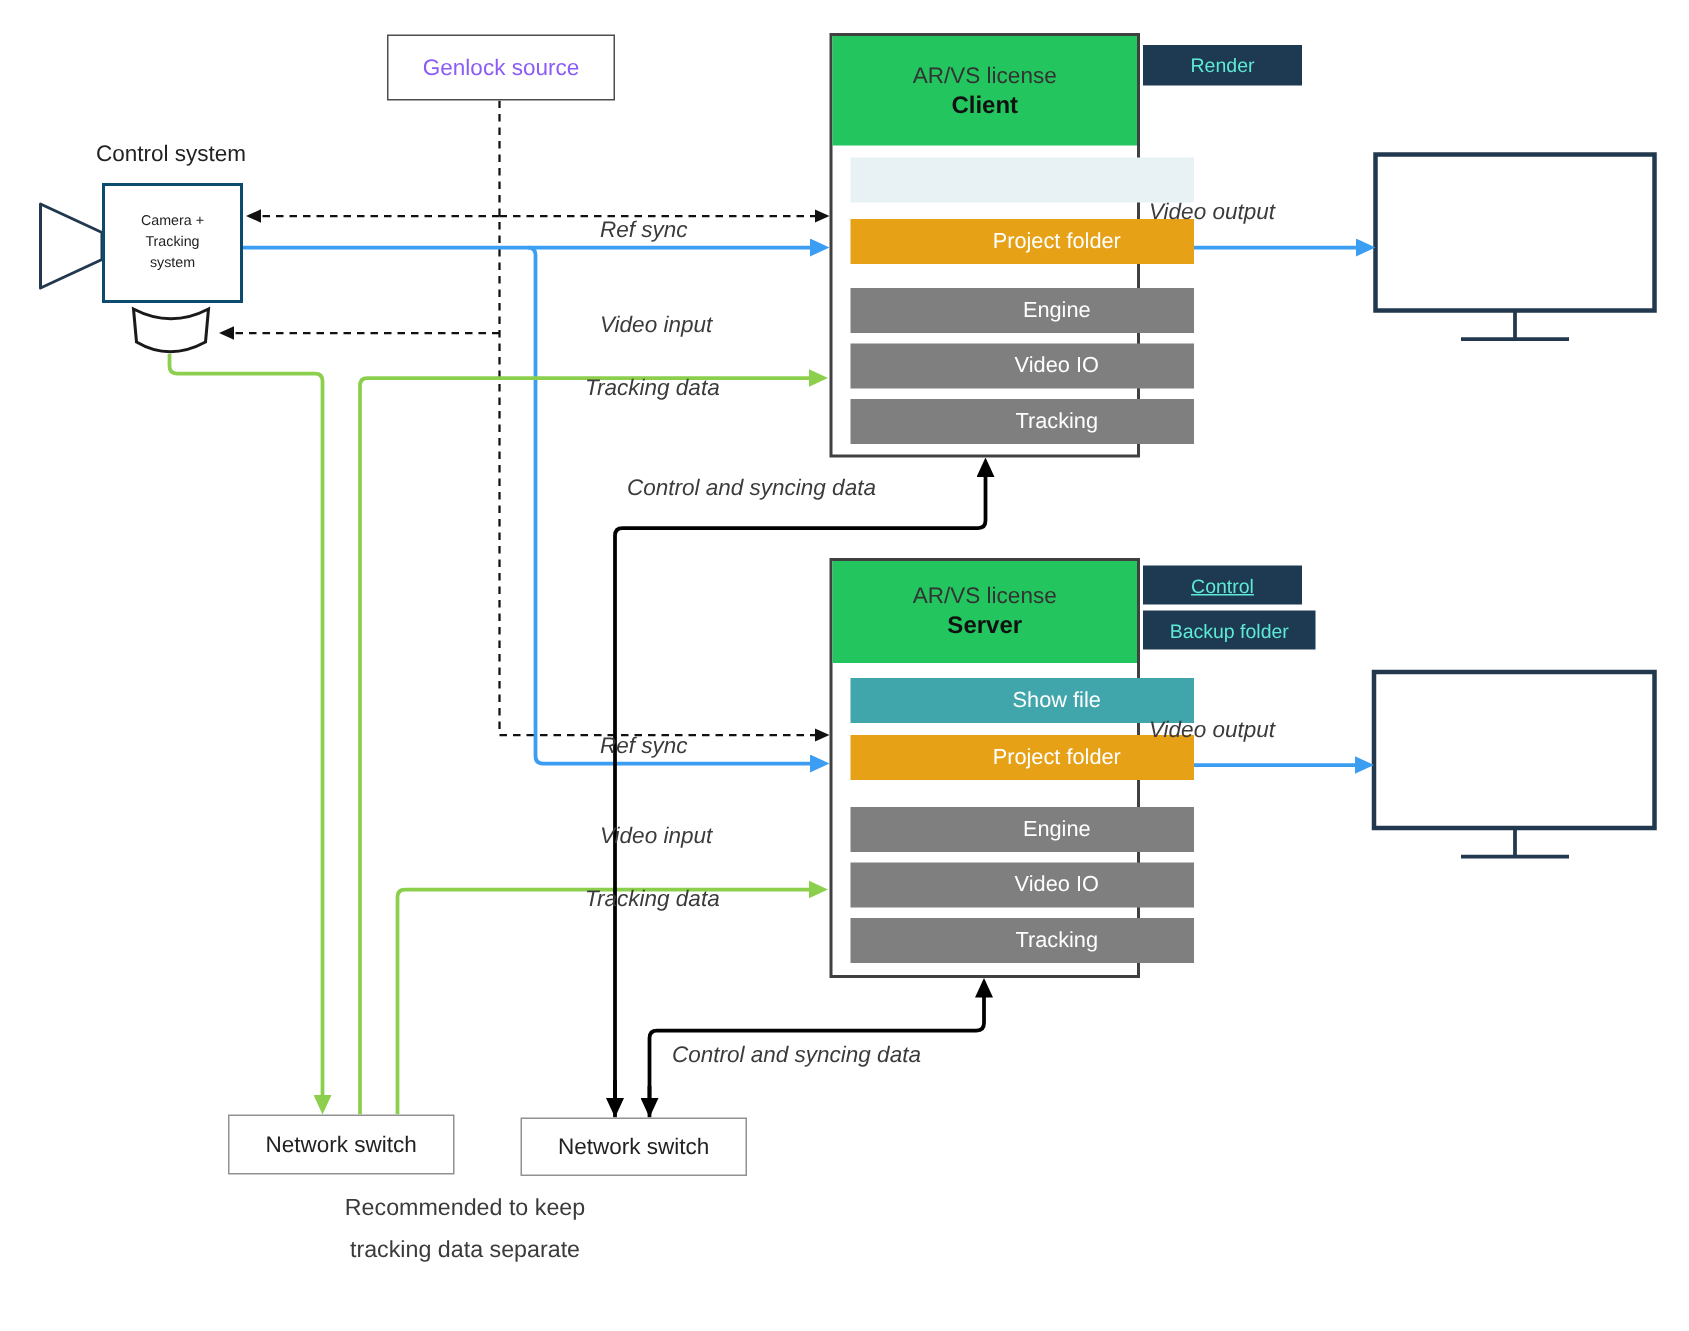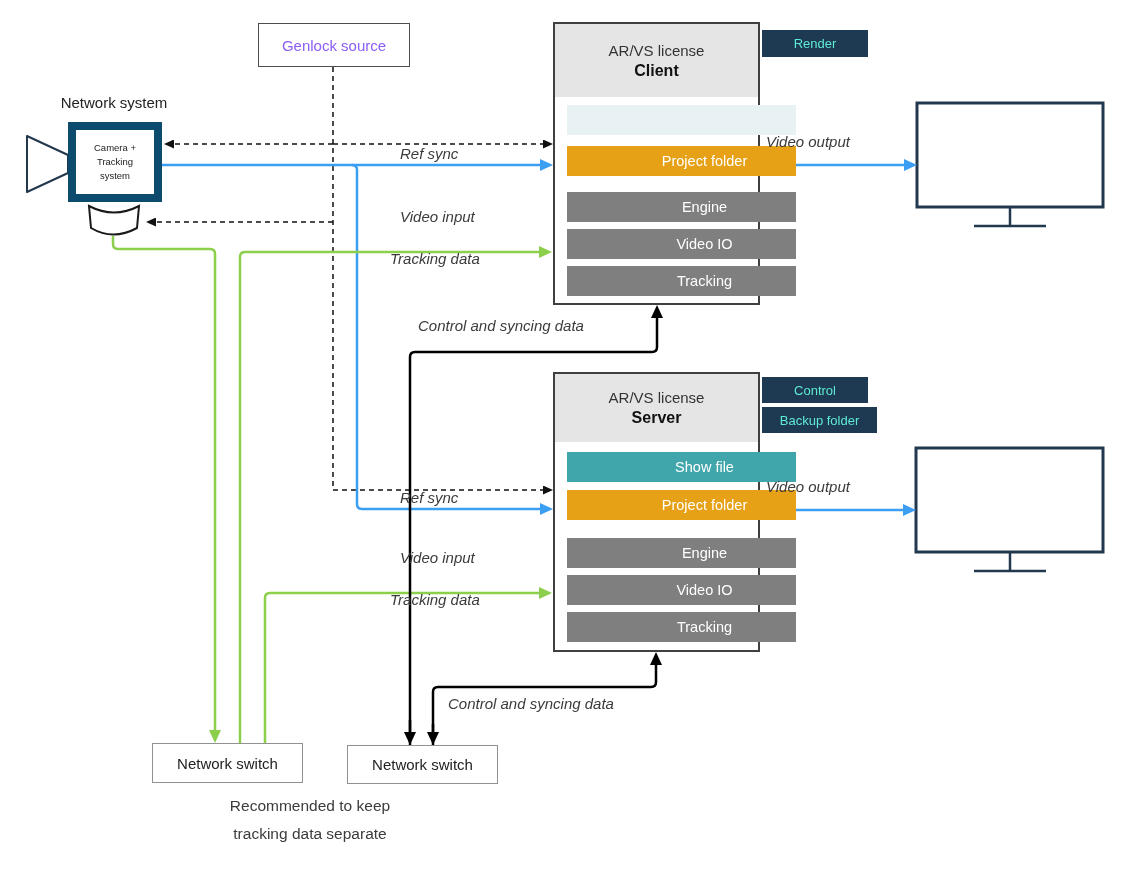--- a/index.html
+++ b/index.html
@@ -3,47 +3,47 @@
 <meta charset="utf-8">
 <style>
   html,body { margin:0; padding:0; background:#ffffff; }
   body { font-family: "Liberation Sans", "DejaVu Sans", sans-serif; }
   #canvas { position:relative; width:1126px; height:887px; background:#fff; overflow:hidden; }
   #wires { position:absolute; left:0; top:0; z-index:1; }
   .abs { position:absolute; box-sizing:border-box; }
   .prewrap { white-space:pre-line; }
 
   .camera-title { left:38px; top:94px; width:152px; text-align:center; font-size:15px; color:#222; z-index:3; }
-  .camera-body { left:68px; top:122px; width:94px; height:80px; border:8px solid #0c4a6e; background:#fff;
+  .camera-body { left:68px; top:122px; width:94px; height:80px; border:2px solid #0c4a6e; background:#fff;
                  display:flex; align-items:center; justify-content:center; text-align:center;
                  font-size:9.5px; line-height:1.45; color:#222; z-index:2; }
 
   .genlock { left:258px; top:23px; width:152px; height:44px; border:1.5px solid #4d4d4d; background:#fff;
              display:flex; align-items:center; justify-content:center; font-size:15px; color:#8b5cf6; z-index:3; }
 
   .lic-box { width:207px; border:2px solid #404040; background:#fff; z-index:2; }
   .lic-client { left:553px; top:22px; height:283px; }
   .lic-server { left:553px; top:372px; height:280px; }
-  .lic-header { position:absolute; left:0; top:0; width:100%; background:#e5e5e5;
+  .lic-header { position:absolute; left:0; top:0; width:100%; background:#22c55e;
                 display:flex; flex-direction:column; align-items:center; justify-content:center; gap:3px;text-align:right; }
   .lic-client .lic-header { height:73px; }
   .lic-server .lic-header { height:68px; }
   .lic-name { font-size:15px; color:#333; }
   .lic-role { font-size:16px; font-weight:bold; color:#111; }
   .slot { position:absolute; left:12px; width:183px; height:30px; display:flex; align-items:center;
           justify-content:center; font-size:14.5px; color:#fff;padding-left:46px; }
   .slot.empty    { background:#e8f2f4; }
   .slot.folder   { background:#e6a117; }
   .slot.showfile { background:#41a6ab; }
   .slot.module   { background:#7f7f7f; }
 
   .tag { background:#1d3a52; color:#5eead4; font-size:13px; display:flex; align-items:center;
          justify-content:center; z-index:3; }
   .tag-render  { left:762px; top:30px;  width:106px; height:27px; }
-  .tag-control { left:762px; top:377px; width:106px; height:26px; }
+  .tag-control { left:762px; top:377px; width:106px; height:26px;text-decoration:underline; }
   .tag-backup  { left:762px; top:407px; width:115px; height:26px; }
 
   .switch { border:1.5px solid #919191; background:#fff; display:flex; align-items:center;
             justify-content:center; font-size:15px; color:#222; z-index:2; }
   .switch-1 { left:152px; top:743px; width:151px; height:40px; }
   .switch-2 { left:347px; top:745px; width:151px; height:39px; }
 
   .note { left:175px; top:792px; width:270px; text-align:center; font-size:15.5px; line-height:28px; color:#3b3b3b; z-index:3; }
 
   .edge-label { font-size:15px; font-style:italic; color:#3b3b3b; z-index:3; }
@@ -108,21 +108,21 @@
     <path d="M113,236 L113,244 Q113,249 118,249 L210,249 Q215,249 215,254 L215,733" fill="none" stroke="#8ccf4d" stroke-width="2.5" marker-end="url(#mGreen)"></path>
     <path d="M240,743 L240,257 Q240,252 245,252 L542,252" fill="none" stroke="#8ccf4d" stroke-width="2.5" marker-end="url(#mGreen)"></path>
     <path d="M265,743 L265,598 Q265,593 270,593 L542,593" fill="none" stroke="#8ccf4d" stroke-width="2.5" marker-end="url(#mGreen)"></path>
 
     <path d="M410,745 L410,357 Q410,352 415,352 L652,352 Q657,352 657,347 L657,315" fill="none" stroke="#000" stroke-width="2.5" marker-end="url(#mBlack)"></path>
     <path d="M410,720 L410,735" fill="none" stroke="#000" stroke-width="2.5" marker-end="url(#mBlack)"></path>
     <path d="M433,745 L433,692 Q433,687 438,687 L651,687 Q656,687 656,682 L656,662" fill="none" stroke="#000" stroke-width="2.5" marker-end="url(#mBlack)"></path>
     <path d="M433,724 L433,735" fill="none" stroke="#000" stroke-width="2.5" marker-end="url(#mBlack)"></path>
   </svg>
 
-  <div class="abs camera-title">Network system</div>
+  <div class="abs camera-title">Control system</div>
   <div class="abs camera-body prewrap">Camera +
 Tracking
 system</div>
 
   <div class="abs genlock">Genlock source</div>
 
   <div class="abs lic-box lic-client">
     <div class="lic-header">
       <span class="lic-name">AR/VS license</span>
       <span class="lic-role">Client</span>

